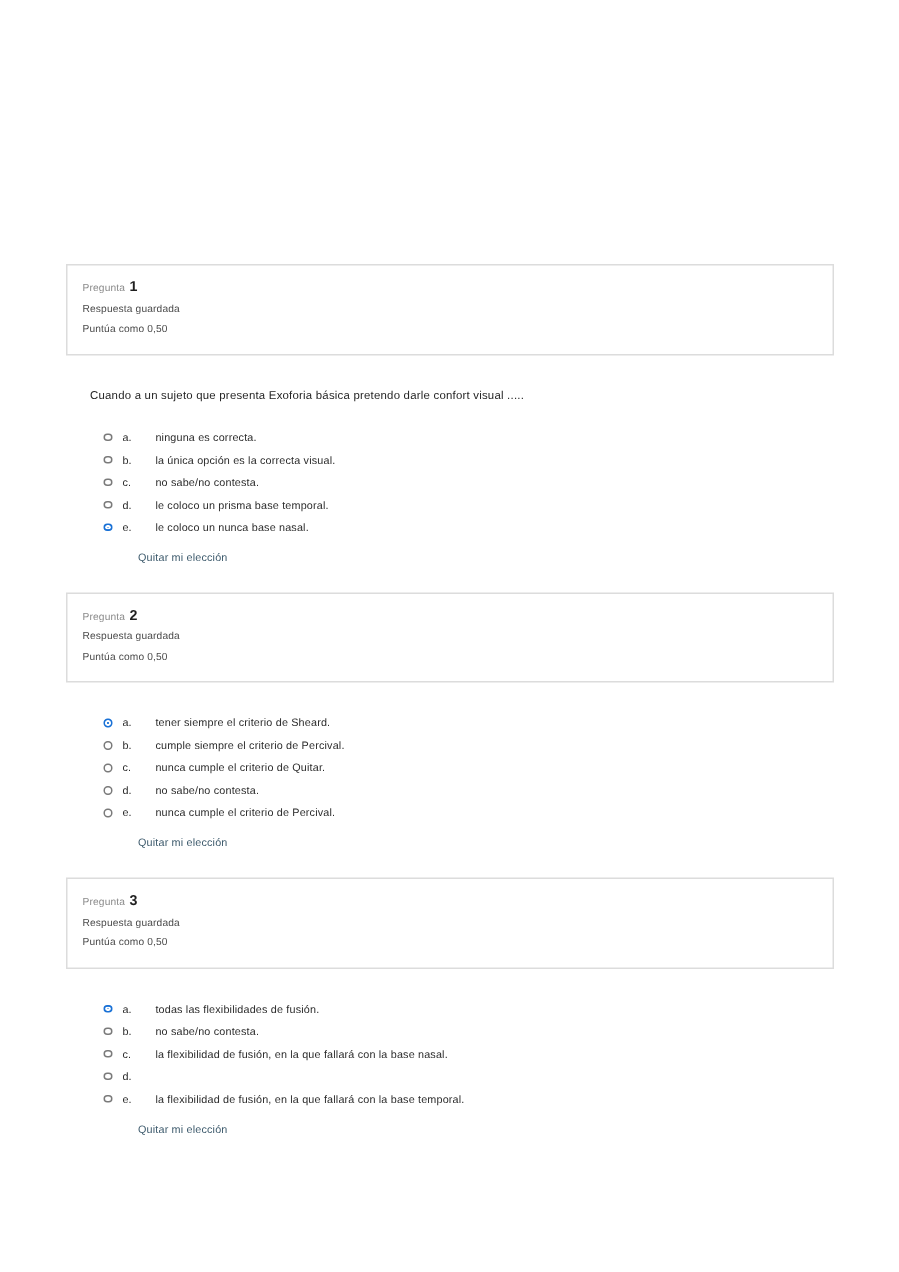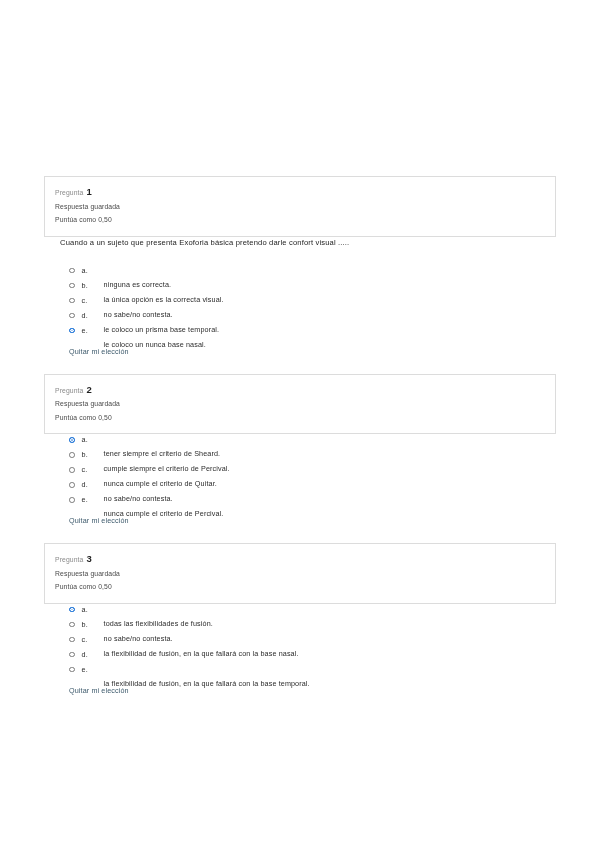--- a/index.html
+++ b/index.html
@@ -62,20 +62,21 @@
     letter-spacing: 0;
   }
   .q-info-line.status,
   .q-info-line.grade {
     color: #4a4a4a;
   }
 
   
   .q-body {
     padding-left: 16px;
+    padding-top: 21px;
   }
 
   .q-text {
     font-size: 7.6px;
     line-height: 12px;
     color: #242424;
     letter-spacing: .15px;
     margin-bottom: 16px;
   }
 
@@ -114,29 +115,29 @@
     margin-left: 7px;
     flex: 0 0 auto;
   }
 
   .answer-text {
     font-size: 7.2px;
     line-height: 12px;
     color: #2b2b2b;
     letter-spacing: .12px;
     white-space: nowrap;
-    margin-top: 14px;
   }
 
   .clear-choice {
     font-size: 7.2px;
     line-height: 12px;
     color: #3d5a6c;
     letter-spacing: .12px;
     margin-top: 4px;
+    margin-left: 23px;
     display: inline-block;
     cursor: pointer;
   }
 </style>
 </head>
 <body>
 
 <div class="page">
   <div class="content" id="questions-root">
       <div class="question-block">

